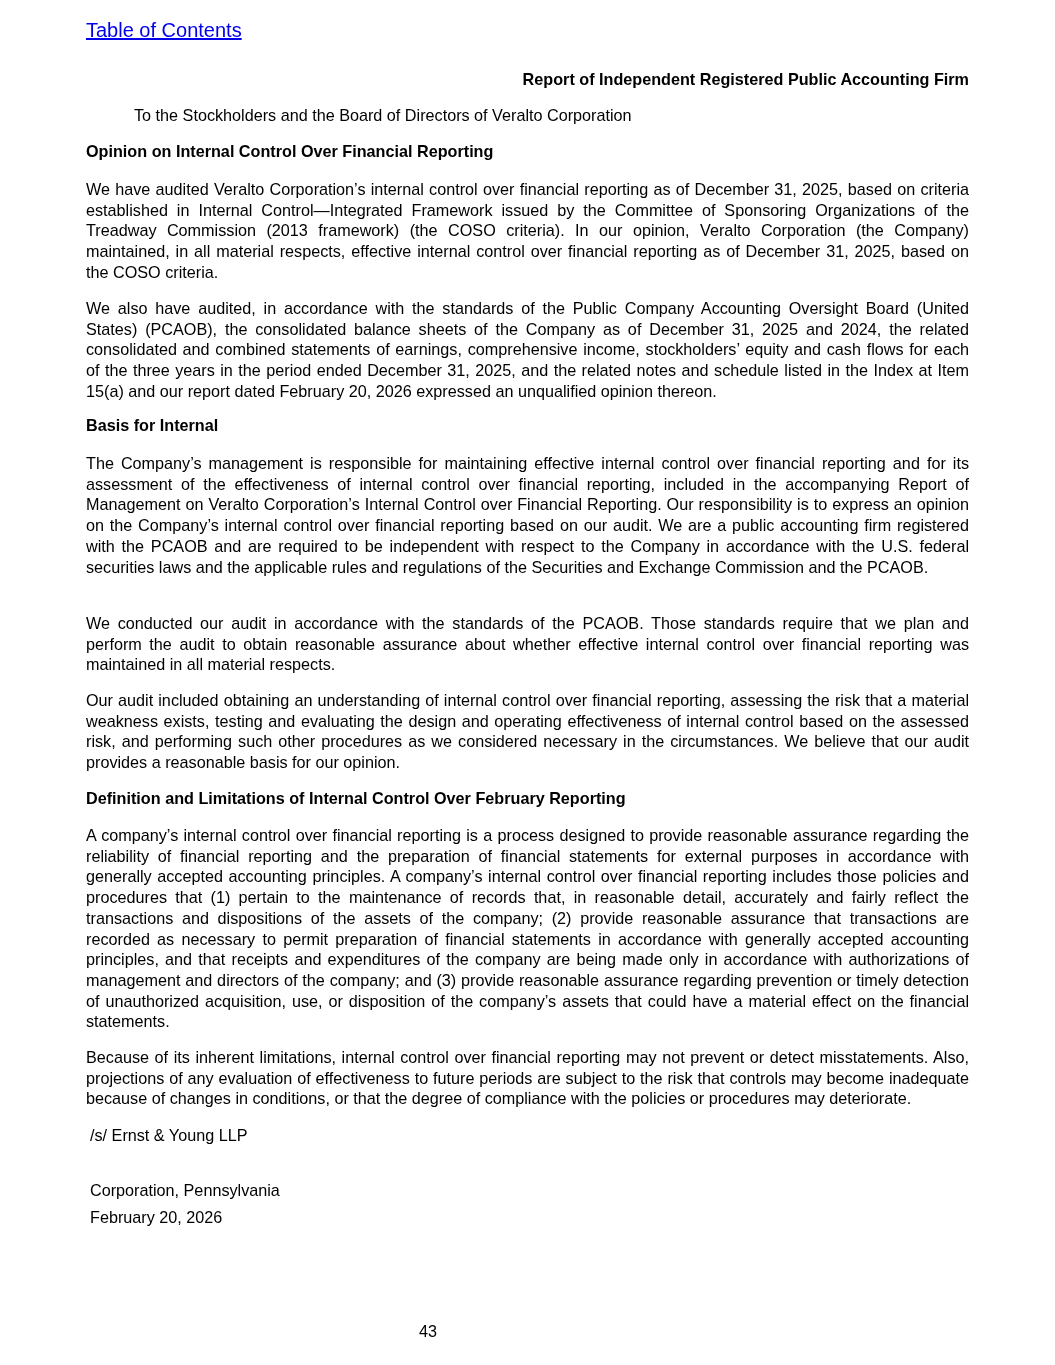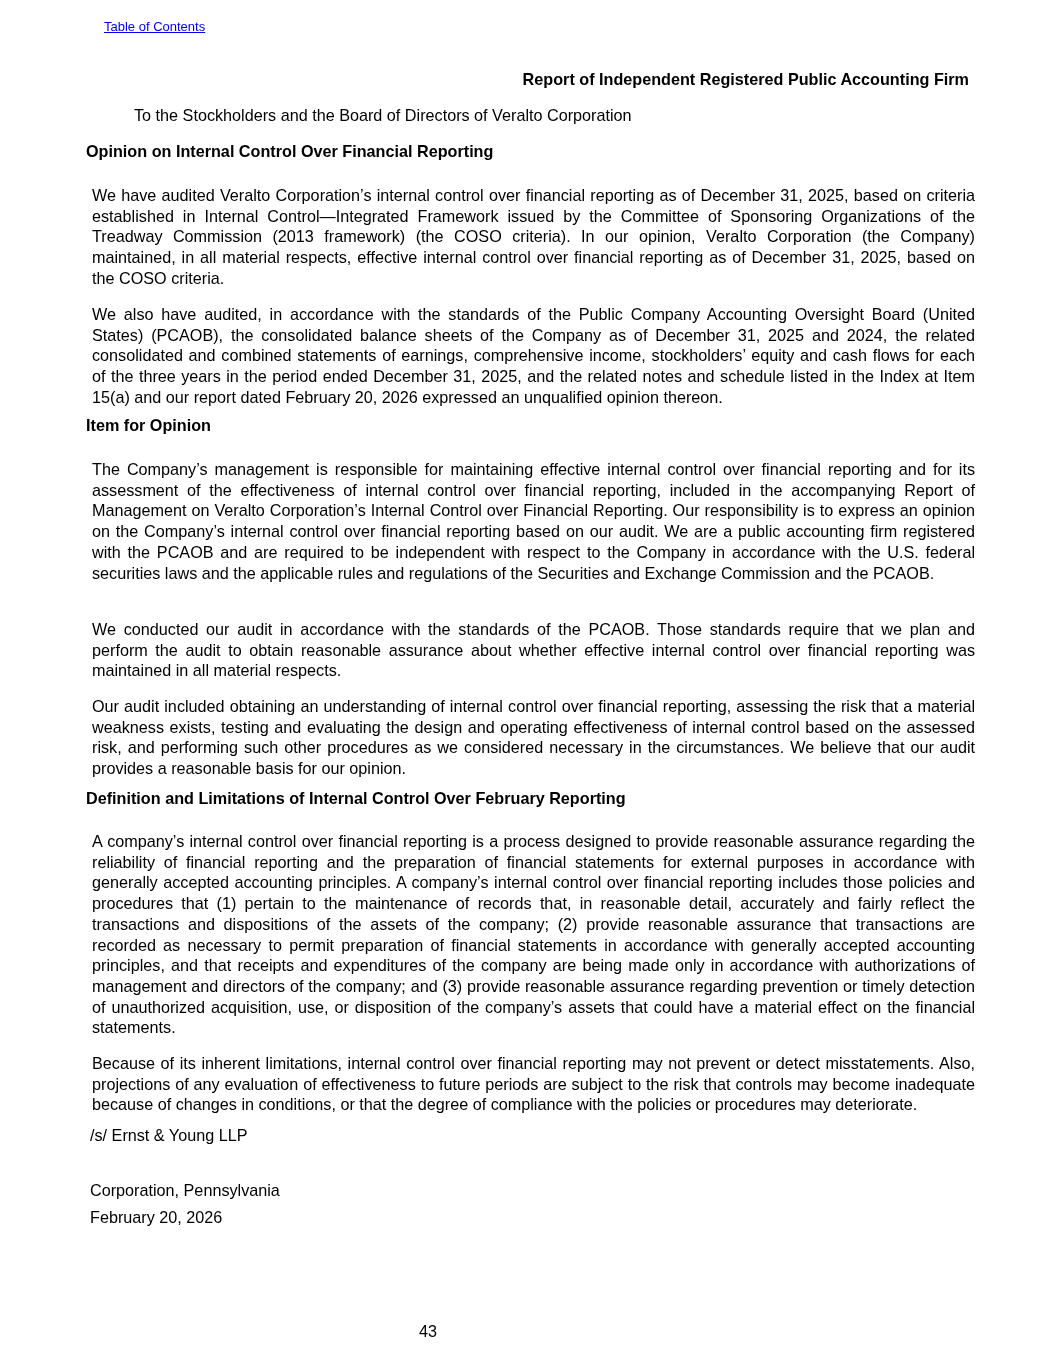--- a/index.html
+++ b/index.html
@@ -1,42 +1,42 @@
 <!DOCTYPE html>
 <html><head>
 <meta charset="utf-8">
 <style>
   html, body { margin: 0; padding: 0; background: #ffffff; }
   body {
     width: 1055px; height: 1365px; position: relative; overflow: hidden;
     font-family: "Liberation Sans", sans-serif; color: #000; font-size: 16.2px;
   }
   .page { position: absolute; left: 86px; top: 0; width: 883px; }
-  .toc { position: absolute; left: 104px; top: 19px; color: #0000ee; text-decoration: underline; font-size: 13px; cursor: pointer; }
+  .toc { position: absolute; left: 86px; top: 19px; color: #0000ee; text-decoration: underline; font-size: 20px; cursor: pointer; }
   .title { position: absolute; left: 0; top: 70px; width: 883px; text-align: right; font-weight: bold; padding-left: 56px; box-sizing: border-box; }
   .addressee { position: absolute; top: 106px; left: 0; margin-left: 48px; }
   .heading { position: absolute; left: 0; font-weight: bold; text-align: right; }
-  .para { position: absolute; left: 0; width: 883px; text-align: justify; line-height: 20.7px; margin: 6px; }
+  .para { position: absolute; left: 0; width: 883px; text-align: justify; line-height: 20.7px; margin: 0; }
   .sig { position: absolute; left: 4px; }
   .pagenum { position: absolute; left: 0; width: 856px; text-align: center; top: 1322px; }
 </style>
 </head>
 <body>
 
 <a class="toc">Table of Contents</a>
 
 <div class="page">
   <div class="title">Report of Independent Registered Public Accounting Firm</div>
   <div class="addressee">To the Stockholders and the Board of Directors of Veralto Corporation</div>
 
   <div class="heading" style="top:142px">Opinion on Internal Control Over Financial Reporting</div>
   <p class="para" style="top:179px">We have audited Veralto Corporation’s internal control over financial reporting as of December 31, 2025, based on criteria established in Internal Control—Integrated Framework issued by the Committee of Sponsoring Organizations of the Treadway Commission (2013 framework) (the COSO criteria). In our opinion, Veralto Corporation (the Company) maintained, in all material respects, effective internal control over financial reporting as of December 31, 2025, based on the COSO criteria.</p>
   <p class="para" style="top:298px">We also have audited, in accordance with the standards of the Public Company Accounting Oversight Board (United States) (PCAOB), the consolidated balance sheets of the Company as of December 31, 2025 and 2024, the related consolidated and combined statements of earnings, comprehensive income, stockholders’ equity and cash flows for each of the three years in the period ended December 31, 2025, and the related notes and schedule listed in the Index at Item 15(a) and our report dated February 20, 2026 expressed an unqualified opinion thereon.</p>
 
-  <div class="heading" style="top:416px">Item for Opinion</div>
+  <div class="heading" style="top:416px">Basis for Internal</div>
   <p class="para" style="top:453px">The Company’s management is responsible for maintaining effective internal control over financial reporting and for its assessment of the effectiveness of internal control over financial reporting, included in the accompanying Report of Management on Veralto Corporation’s Internal Control over Financial Reporting. Our responsibility is to express an opinion on the Company’s internal control over financial reporting based on our audit. We are a public accounting firm registered with the PCAOB and are required to be independent with respect to the Company in accordance with the U.S. federal securities laws and the applicable rules and regulations of the Securities and Exchange Commission and the PCAOB.</p>
   <p class="para" style="top:613px">We conducted our audit in accordance with the standards of the PCAOB. Those standards require that we plan and perform the audit to obtain reasonable assurance about whether effective internal control over financial reporting was maintained in all material respects.</p>
   <p class="para" style="top:690px">Our audit included obtaining an understanding of internal control over financial reporting, assessing the risk that a material weakness exists, testing and evaluating the design and operating effectiveness of internal control based on the assessed risk, and performing such other procedures as we considered necessary in the circumstances. We believe that our audit provides a reasonable basis for our opinion.</p>
 
   <div class="heading" style="top:789px">Definition and Limitations of Internal Control Over February Reporting</div>
   <p class="para" style="top:825px">A company’s internal control over financial reporting is a process designed to provide reasonable assurance regarding the reliability of financial reporting and the preparation of financial statements for external purposes in accordance with generally accepted accounting principles. A company’s internal control over financial reporting includes those policies and procedures that (1) pertain to the maintenance of records that, in reasonable detail, accurately and fairly reflect the transactions and dispositions of the assets of the company; (2) provide reasonable assurance that transactions are recorded as necessary to permit preparation of financial statements in accordance with generally accepted accounting principles, and that receipts and expenditures of the company are being made only in accordance with authorizations of management and directors of the company; and (3) provide reasonable assurance regarding prevention or timely detection of unauthorized acquisition, use, or disposition of the company’s assets that could have a material effect on the financial statements.</p>
   <p class="para" style="top:1047px">Because of its inherent limitations, internal control over financial reporting may not prevent or detect misstatements. Also, projections of any evaluation of effectiveness to future periods are subject to the risk that controls may become inadequate because of changes in conditions, or that the degree of compliance with the policies or procedures may deteriorate.</p>
 
   <div class="sig" style="top:1126px">/s/ Ernst &amp; Young LLP</div>
   <div class="sig" style="top:1181px">Corporation, Pennsylvania</div>

